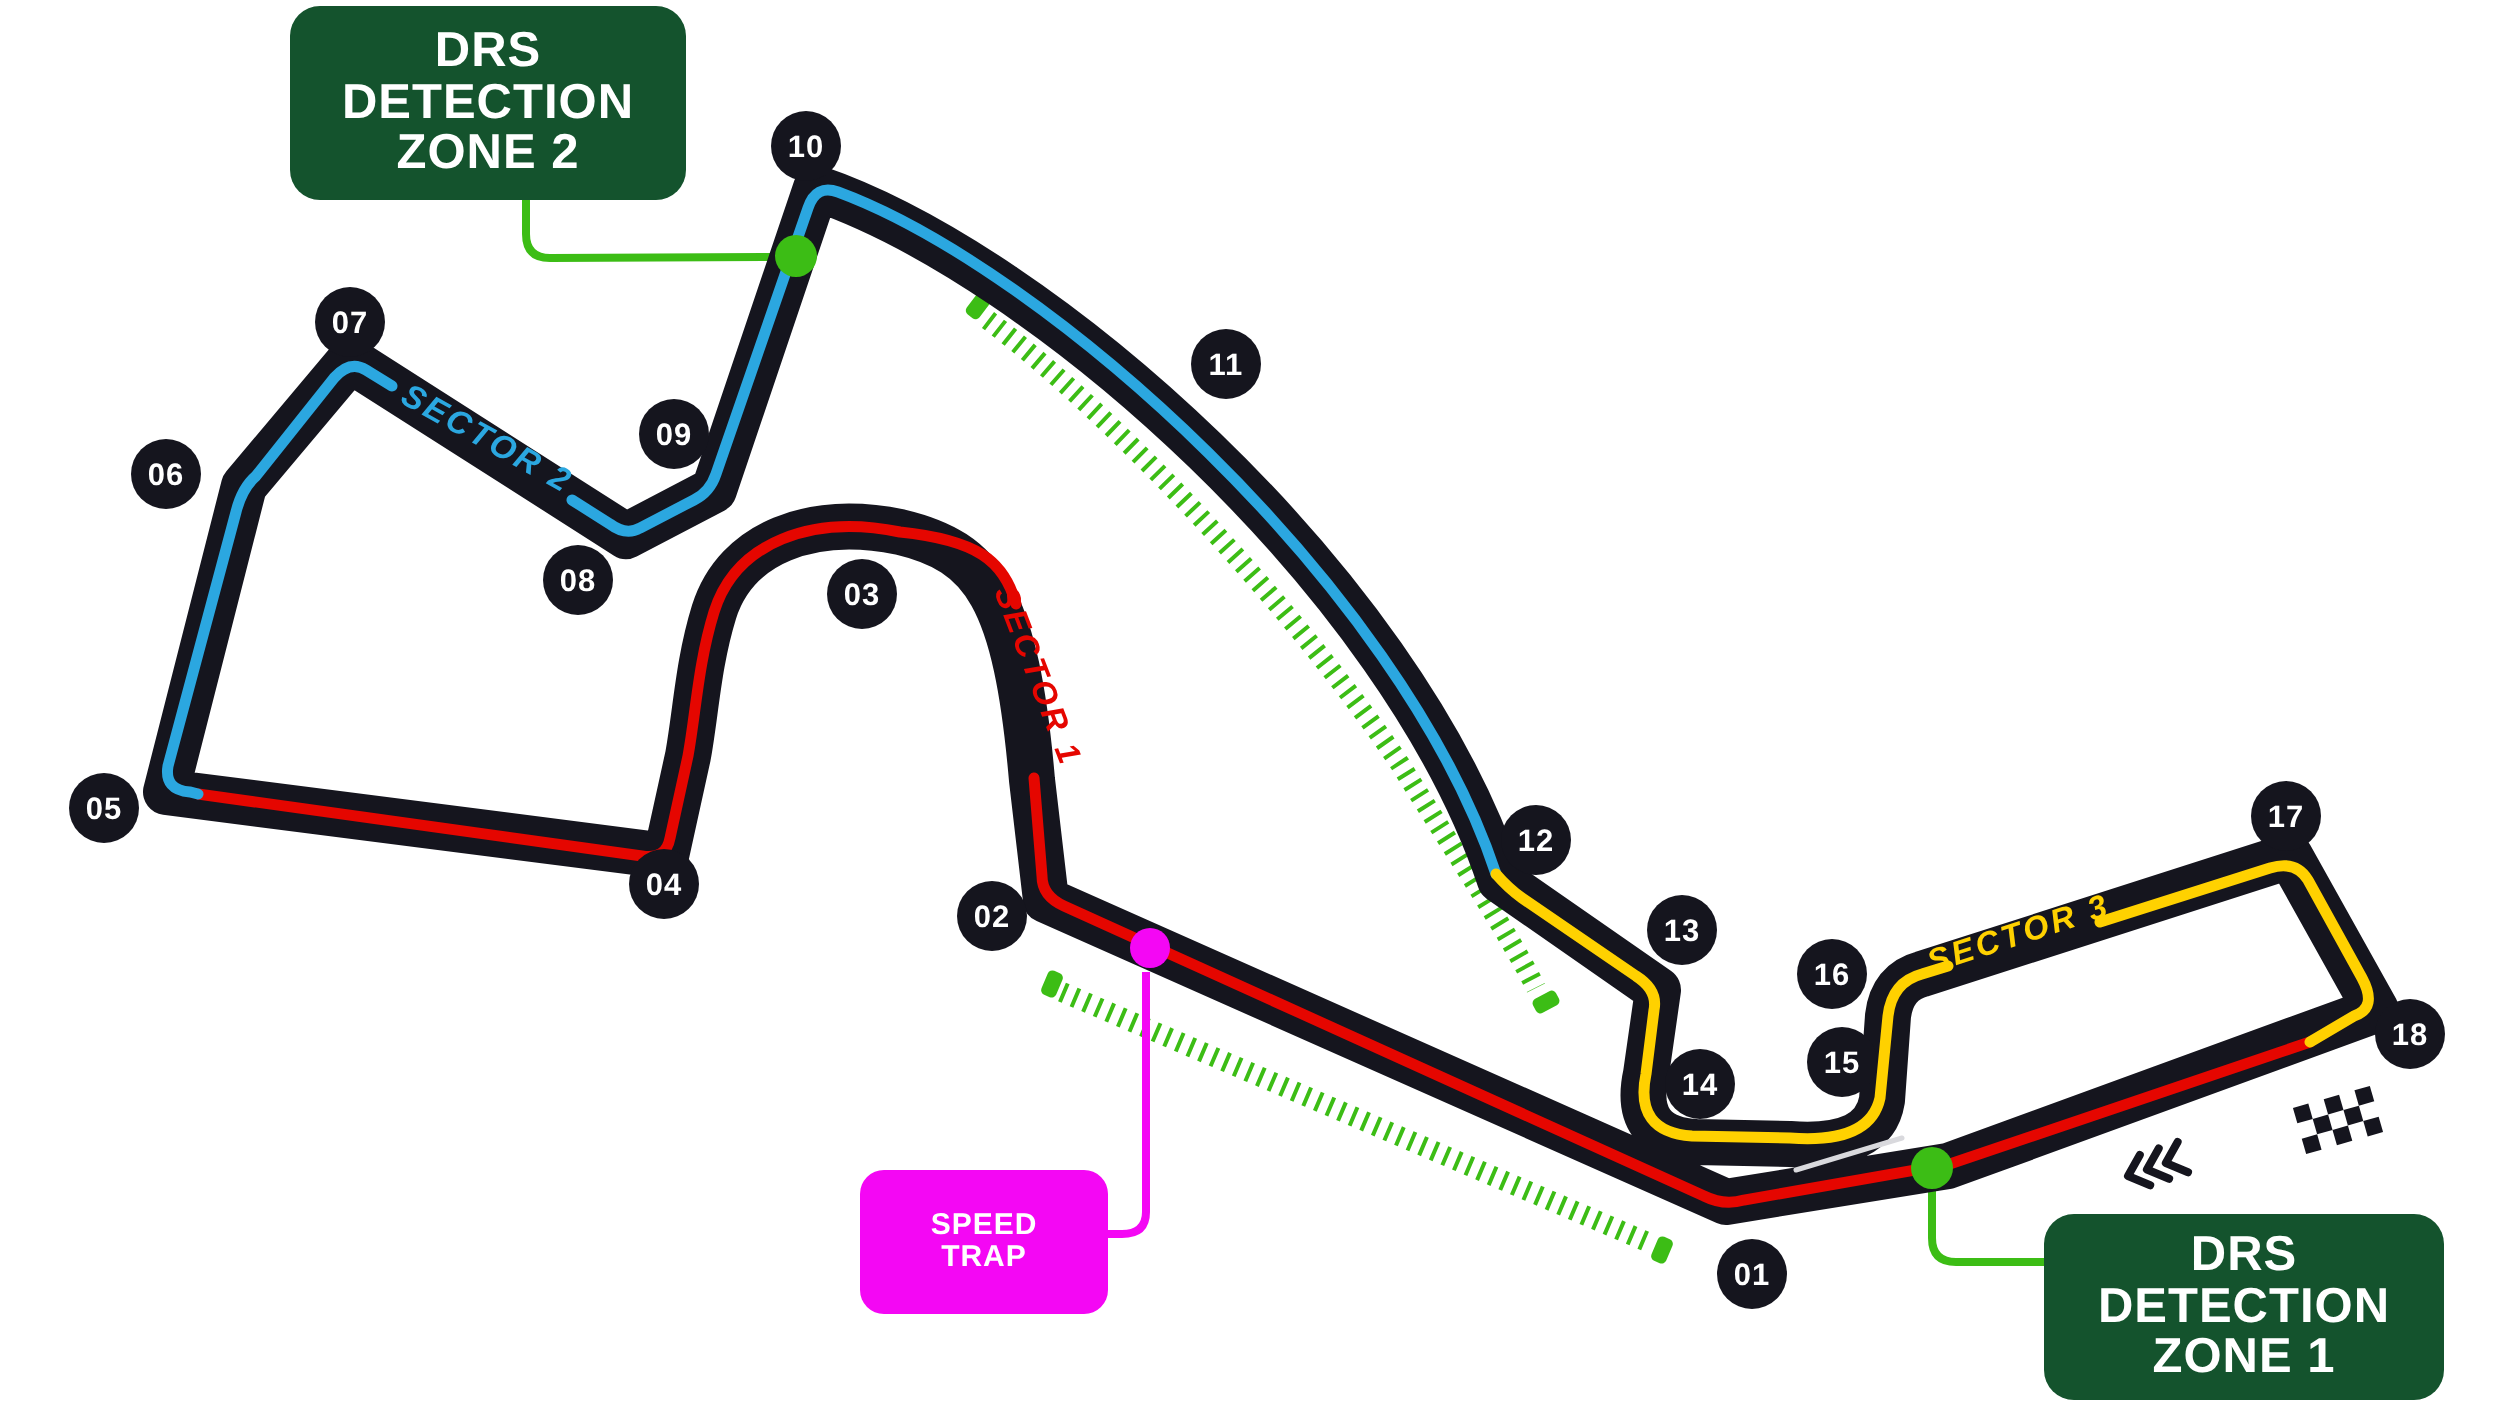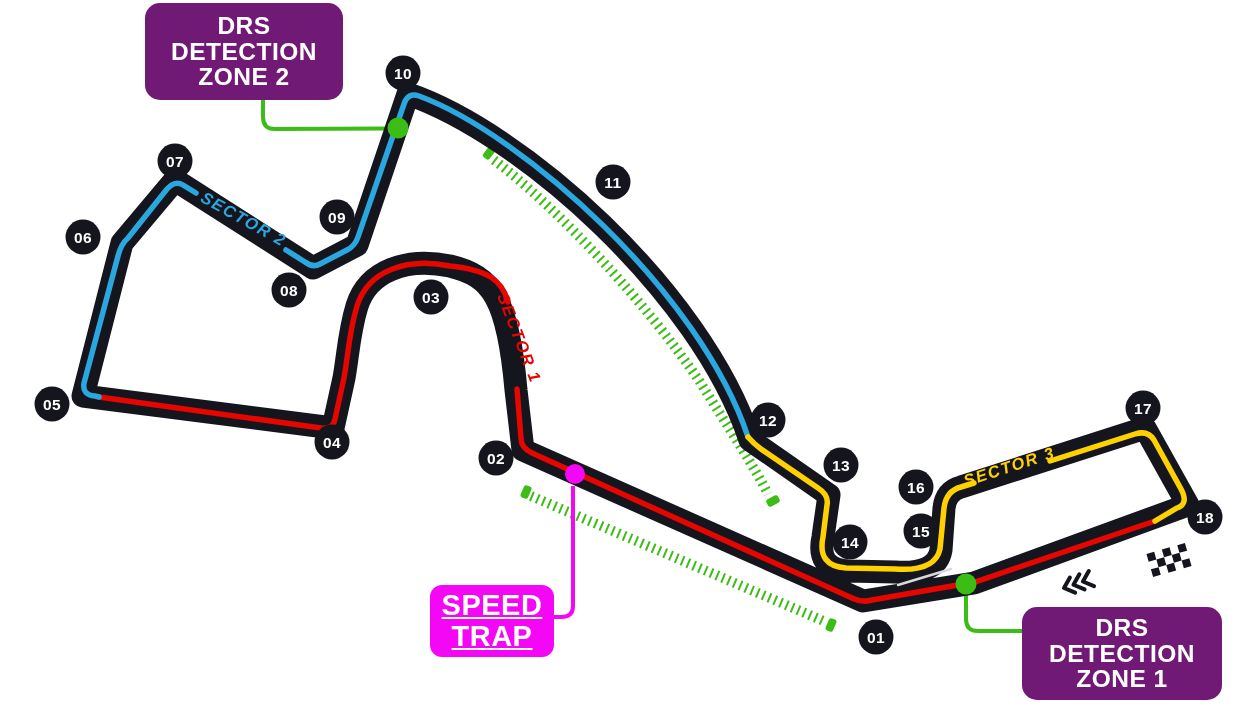--- a/index.html
+++ b/index.html
@@ -6,24 +6,24 @@
   .stage{
     position:relative;width:1260px;height:708px;overflow:hidden;
     background:#ffffff;font-family:"Liberation Sans",sans-serif;
   }
   .track-svg{position:absolute;left:0;top:0;}
   .callout{
     position:absolute;display:flex;align-items:center;justify-content:center;
     text-align:center;color:#ffffff;font-weight:bold;white-space:pre-line;
     border-radius:15px;line-height:1.06;letter-spacing:0.5px;
   }
-  .callout.green{background:#701a75;}
+  .callout.green{background:#14532d;}
   .callout.magenta{background:#F407F4;}
   .drs-box{font-size:24.5px;}
-  .speed-box{font-size:29px;border-radius:12px;text-decoration:underline;}
+  .speed-box{font-size:15px;border-radius:12px;}
   .sector-label{
     font-weight:bold;font-style:italic;font-size:16.5px;letter-spacing:1.6px;
   }
   .badge-num{
     font-weight:bold;font-size:15.5px;fill:#ffffff;letter-spacing:0.5px;
     text-anchor:middle;
   }
 </style>
 </head>
 <body>

